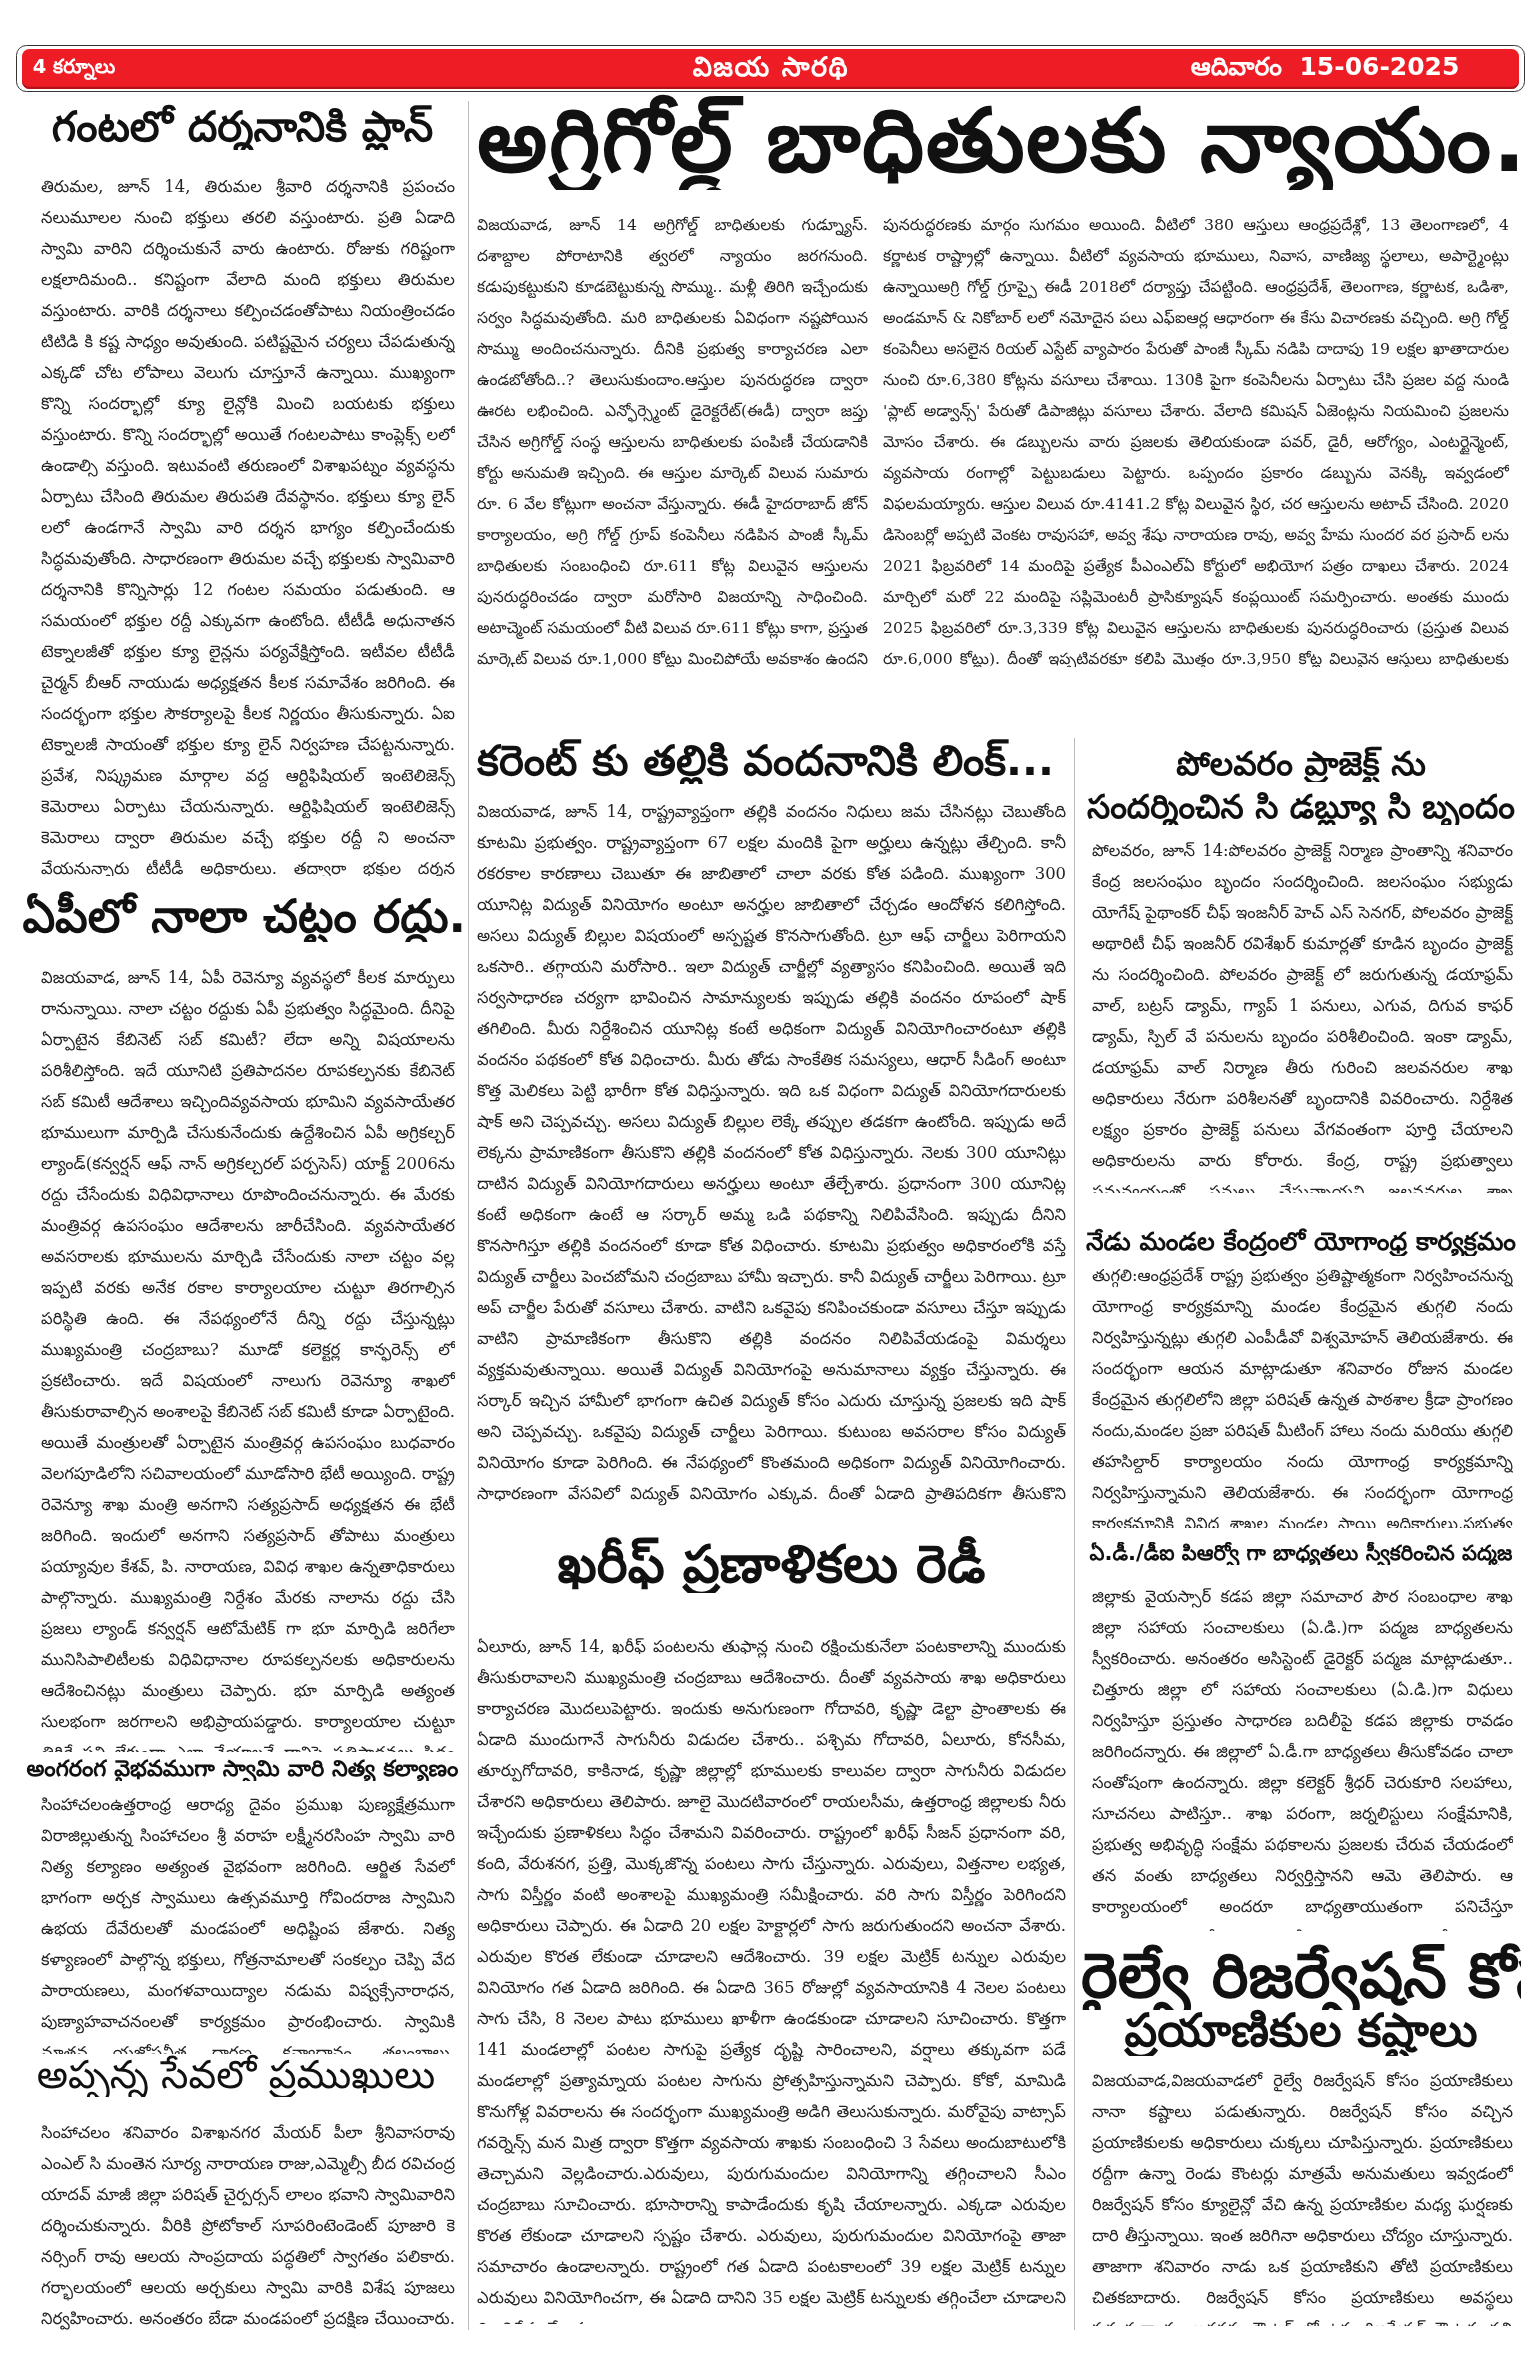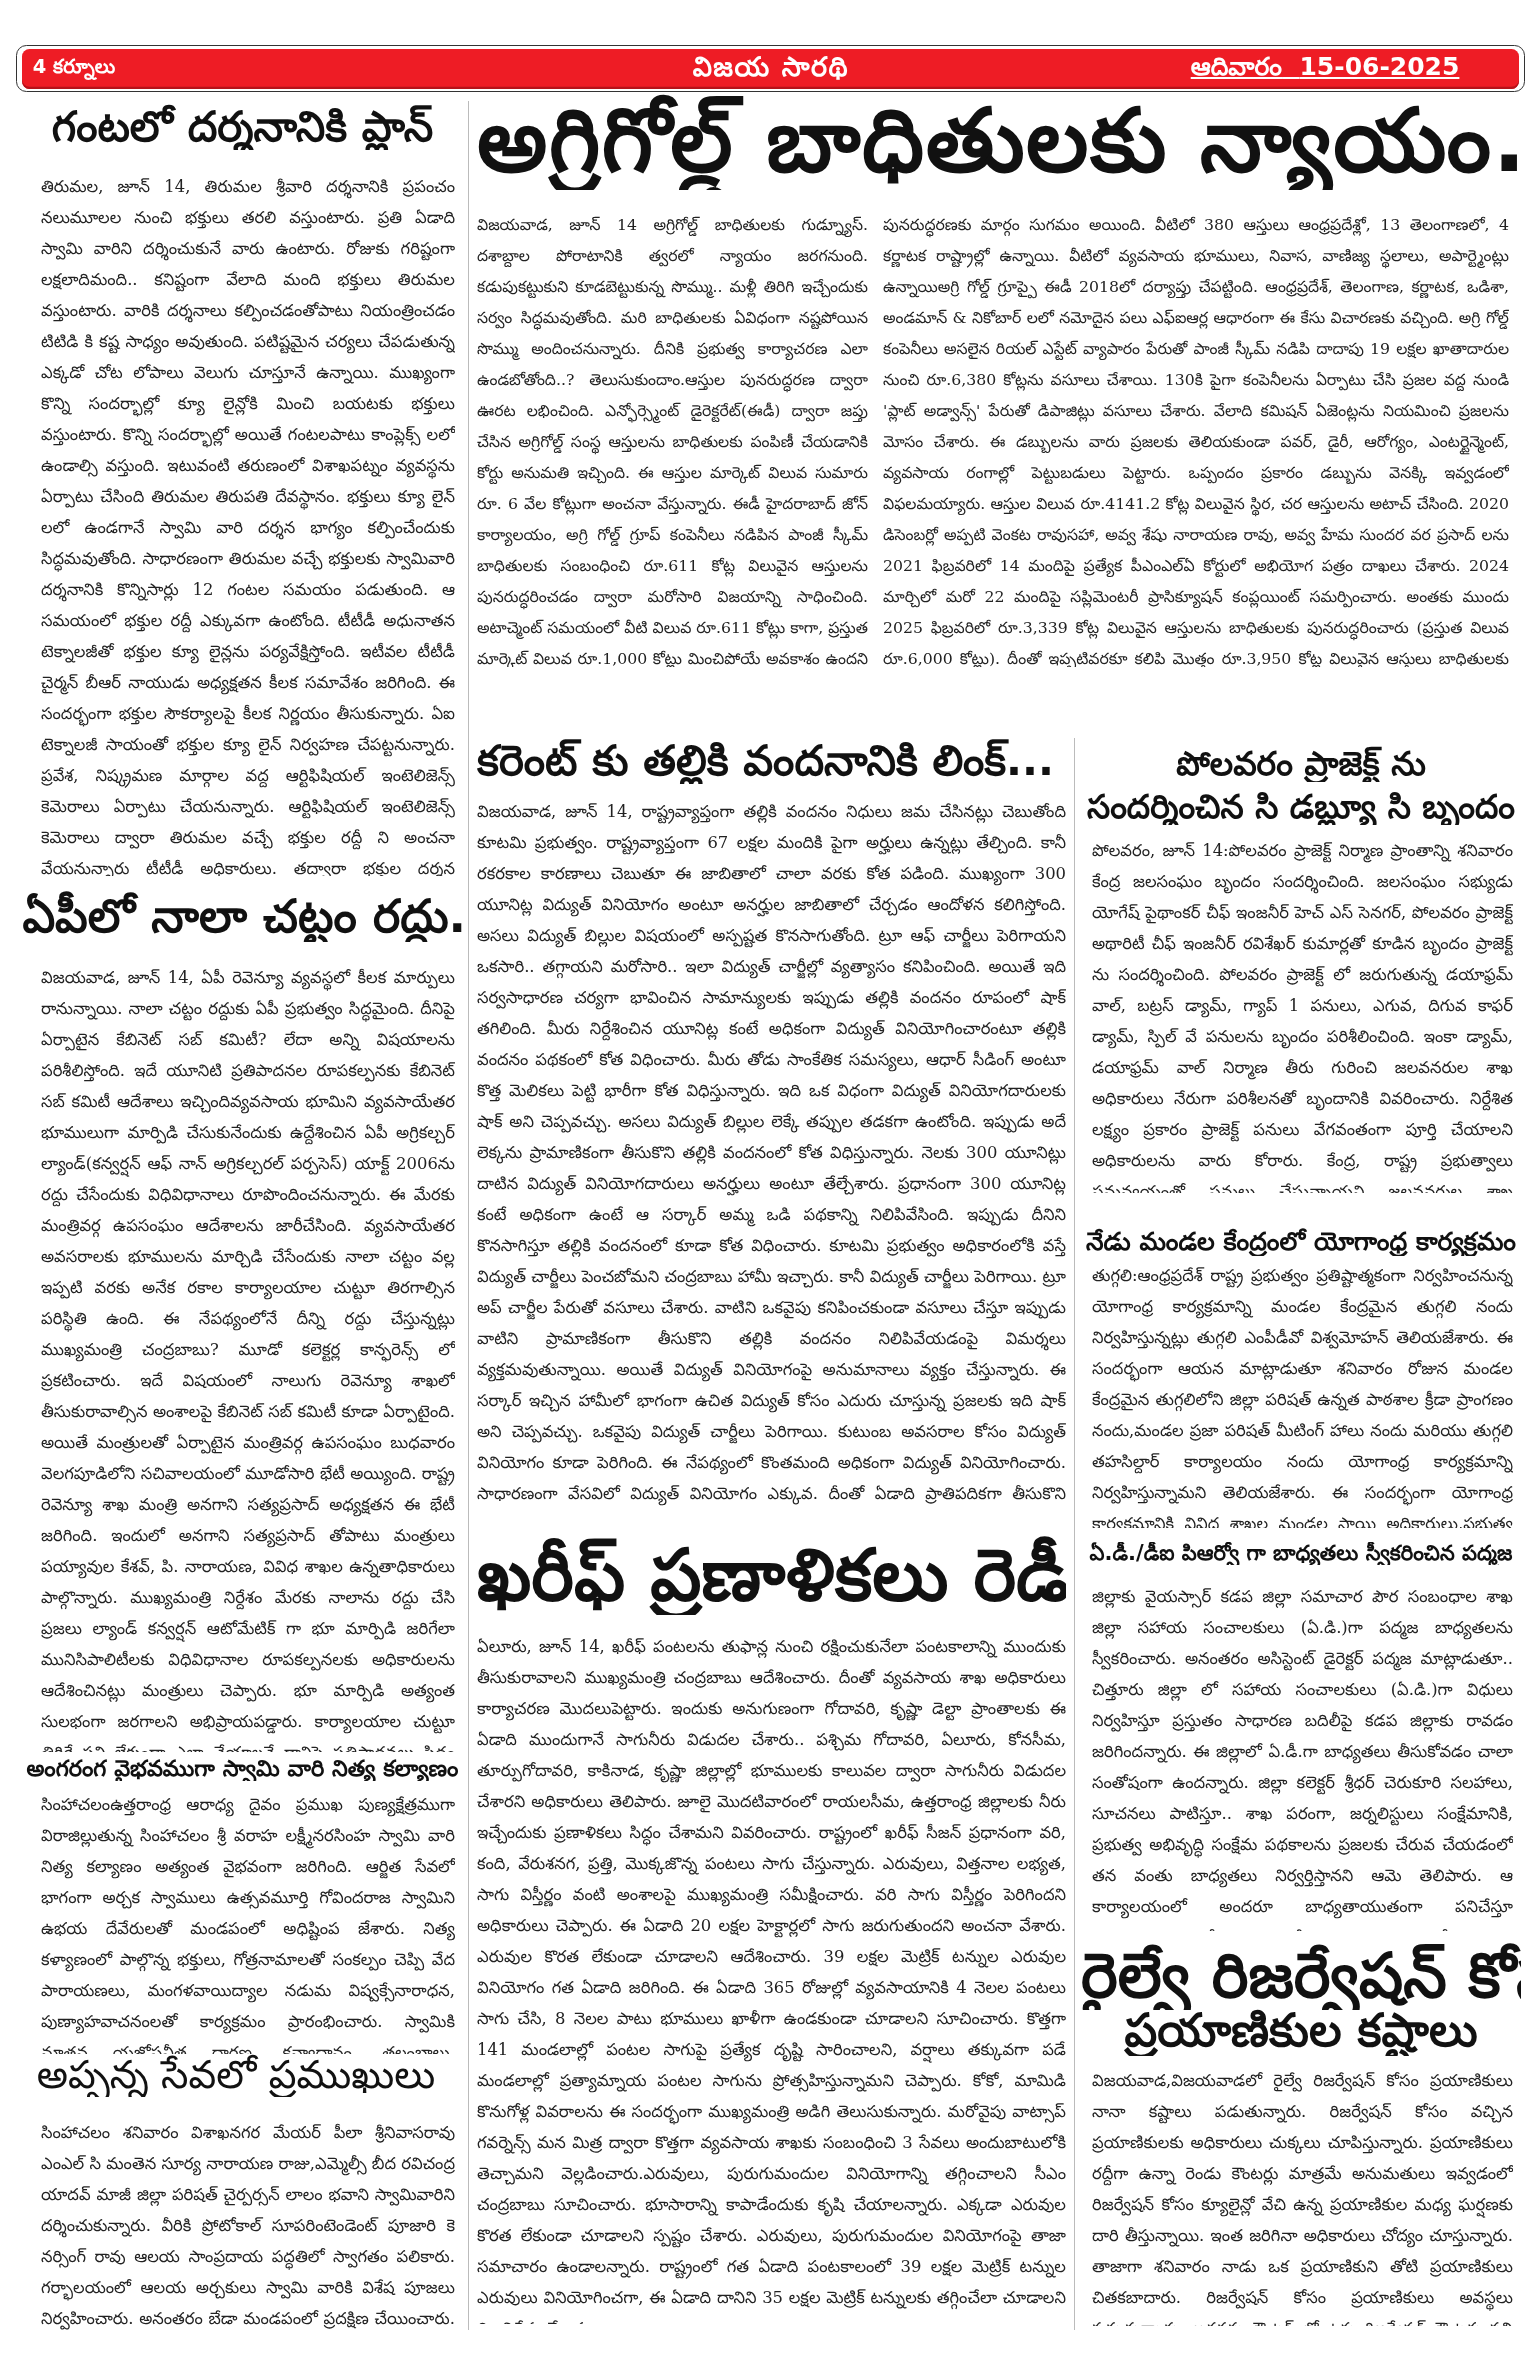--- a/index.html
+++ b/index.html
@@ -2,21 +2,21 @@
 <html style="font-size:12px"><head>
 <meta charset="utf-8">
 <style>
   html, body { margin:0; padding:0; background:#ffffff; }
   body { width:1541px; height:2377px; position:relative; overflow:hidden; font-family:"DejaVu Sans", sans-serif; color:#1a1a1a; }
   .abs { position:absolute; }
   .masthead-frame { left:16.4px; top:45px; width:1507px; height:45px; border:1.5px solid #333; border-radius:10.4px; background:#fff; }
   .masthead { left:22.4px; top:49px; width:1497px; height:40px; background:#ee1c25; border-radius:7.5px; box-shadow: inset 0 -2.2px 0 #b5121a; color:#fff; }
   .mh-page { position:absolute; left:10.4px; top:6px; font-size:19.4px; font-weight:bold; }
   .mh-title { position:absolute; left:0; right:0; top:1.5px; text-align:center; font-size:27px; font-weight:bold; letter-spacing:1.5px; }
-  .mh-date { position:absolute; right:60px; top:3px; font-size:25px; font-weight:bold;text-decoration:underline; }
+  .mh-date { position:absolute; right:60px; top:3px; font-size:25px; font-weight:bold; }
   .headline { font-family:"DejaVu Sans", sans-serif; font-weight:bold; color:#111; text-align:center; line-height:1.1; white-space:nowrap; overflow:hidden; }
   .body-text { font-family:"DejaVu Serif", serif; font-size:16.4px; line-height:31px; text-align:justify; color:#222; overflow:hidden; }
   .body-text.cond { font-size:15.7px; }
   .rule-v { background:#bbb; width:0.7px; }
 </style>
 </head>
 <body>
 
 <div class="abs masthead-frame"></div>
 <div class="abs masthead">
@@ -39,21 +39,21 @@
 
 <div class="abs rule-v" style="left:468px; top:101px; height:2229px;"></div>
 
 <div class="abs headline" style="left:477px; top:93px; width:1044px; font-size:88px; letter-spacing:1.5px;">అగ్రిగోల్డ్ బాధితులకు న్యాయం...</div>
 <div class="abs body-text cond" style="left:477px; top:209px; width:391px; height:458px; line-height:31px;">విజయవాడ, జూన్ 14 అగ్రిగోల్డ్ బాధితులకు గుడ్న్యూస్. దశాబ్దాల పోరాటానికి త్వరలో న్యాయం జరగనుంది. కడుపుకట్టుకుని కూడబెట్టుకున్న సొమ్ము.. మళ్లీ తిరిగి ఇచ్చేందుకు సర్వం సిద్ధమవుతోంది. మరి బాధితులకు ఏవిధంగా నష్టపోయిన సొమ్ము అందించనున్నారు. దీనికి ప్రభుత్వ కార్యాచరణ ఎలా ఉండబోతోంది..? తెలుసుకుందాం.ఆస్తుల పునరుద్ధరణ ద్వారా ఊరట లభించింది. ఎన్ఫోర్స్మెంట్ డైరెక్టరేట్(ఈడీ) ద్వారా జప్తు చేసిన అగ్రిగోల్డ్ సంస్థ ఆస్తులను బాధితులకు పంపిణీ చేయడానికి కోర్టు అనుమతి ఇచ్చింది. ఈ ఆస్తుల మార్కెట్ విలువ సుమారు రూ. 6 వేల కోట్లుగా అంచనా వేస్తున్నారు. ఈడీ హైదరాబాద్ జోన్ కార్యాలయం, అగ్రి గోల్డ్ గ్రూప్ కంపెనీలు నడిపిన పాంజీ స్కీమ్ బాధితులకు సంబంధించి రూ.611 కోట్ల విలువైన ఆస్తులను పునరుద్ధరించడం ద్వారా మరోసారి విజయాన్ని సాధించింది. అటాచ్మెంట్ సమయంలో వీటి విలువ రూ.611 కోట్లు కాగా, ప్రస్తుత మార్కెట్ విలువ రూ.1,000 కోట్లు మించిపోయే అవకాశం ఉందని ఈడీ తెలిపింది. ఈ కేసు ఈడీ, మనీలాండరింగ్ నిరోధక చట్టం (పీఎంఎల్ఏ) 2002 సెక్షన్ 8(8) కింద ప్రత్యేక పీఎంఎల్ఏ కోర్టులో పిటిషన్ దాఖలు చేసింది. ఇందులో అటాచ్ చేసిన స్థిర, చర ఆస్తులను ఆంధ్రప్రదేశ్ సీఐడీ విచారణ చేస్తుంది. ఆస్తులను బాధితులకు తిరిగి అప్పగించాలని నివేదించింది ఆంధ్రప్రదేశ్ ఫైనాన్షియల్ ఎస్టాబ్లిష్మెంట్ డిపాజిటర్ల పరిరక్షణ చట్టం (ఏపీపీఐడీఈ), 1999 ప్రకారం పునరుద్ధరించాలని కోరింది. హైదరాబాద్లోని మెట్రోపాలిటన్ సెషన్స్ జడ్జి ప్రత్యేక పీఎంఎల్ఏ కోర్టు, ఈ పిటిషన్ను జూన్ 10, 2025న ఆమోదించింది. ఈ మేరకు 397 స్థిర ఆస్తుల</div>
 <div class="abs body-text cond" style="left:883px; top:209px; width:626px; height:458px; line-height:31px;">పునరుద్ధరణకు మార్గం సుగమం అయింది. వీటిలో 380 ఆస్తులు ఆంధ్రప్రదేశ్లో, 13 తెలంగాణలో, 4 కర్ణాటక రాష్ట్రాల్లో ఉన్నాయి. వీటిలో వ్యవసాయ భూములు, నివాస, వాణిజ్య స్థలాలు, అపార్ట్మెంట్లు ఉన్నాయిఅగ్రి గోల్డ్ గ్రూప్పై ఈడీ 2018లో దర్యాప్తు చేపట్టింది. ఆంధ్రప్రదేశ్, తెలంగాణ, కర్ణాటక, ఒడిశా, అండమాన్ &amp; నికోబార్ లలో నమోదైన పలు ఎఫ్ఐఆర్ల ఆధారంగా ఈ కేసు విచారణకు వచ్చింది. అగ్రి గోల్డ్ కంపెనీలు అసలైన రియల్ ఎస్టేట్ వ్యాపారం పేరుతో పాంజీ స్కీమ్ నడిపి దాదాపు 19 లక్షల ఖాతాదారుల నుంచి రూ.6,380 కోట్లను వసూలు చేశాయి. 130కి పైగా కంపెనీలను ఏర్పాటు చేసి ప్రజల వద్ద నుండి 'ప్లాట్ అడ్వాన్స్' పేరుతో డిపాజిట్లు వసూలు చేశారు. వేలాది కమిషన్ ఏజెంట్లను నియమించి ప్రజలను మోసం చేశారు. ఈ డబ్బులను వారు ప్రజలకు తెలియకుండా పవర్, డైరీ, ఆరోగ్యం, ఎంటర్టైన్మెంట్, వ్యవసాయ రంగాల్లో పెట్టుబడులు పెట్టారు. ఒప్పందం ప్రకారం డబ్బును వెనక్కి ఇవ్వడంలో విఫలమయ్యారు. ఆస్తుల విలువ రూ.4141.2 కోట్ల విలువైన స్థిర, చర ఆస్తులను అటాచ్ చేసింది. 2020 డిసెంబర్లో అప్పటి వెంకట రావుసహా, అవ్వ శేషు నారాయణ రావు, అవ్వ హేమ సుందర వర ప్రసాద్ లను 2021 ఫిబ్రవరిలో 14 మందిపై ప్రత్యేక పీఎంఎల్ఏ కోర్టులో అభియోగ పత్రం దాఖలు చేశారు. 2024 మార్చిలో మరో 22 మందిపై సప్లిమెంటరీ ప్రాసిక్యూషన్ కంప్లయింట్ సమర్పించారు. అంతకు ముందు 2025 ఫిబ్రవరిలో రూ.3,339 కోట్ల విలువైన ఆస్తులను బాధితులకు పునరుద్ధరించారు (ప్రస్తుత విలువ రూ.6,000 కోట్లు). దీంతో ఇప్పటివరకూ కలిపి మొత్తం రూ.3,950 కోట్ల విలువైన ఆస్తులు బాధితులకు తిరిగి అప్పగించబడ్డాయి. వాటి ప్రస్తుత మార్కెట్ విలువ రూ.7,000 కోట్లకు పైగా ఉంటుంది. ఈ చర్యల నేపథ్యంలో ఆస్తుల విలువను బాధితులకు పంపిణీ చేయనున్నారు. ఈడీ తీసుకుంటున్న ప్రాముఖ్యమైన అడుగుగా భావిస్తున్నారు. అగ్రిగోల్డ్ స్కామ్ బాధితులకు ఈడీ ఆస్తుల పంపిణీ ప్రక్రియ ఒక చారిత్రక అడుగుగా నిలుస్తుంది. రూ. 7,000 కోట్లకు పైగా విలువైన ఆస్తులను బాధితులకు అందించే ఈ ప్రక్రియ, దశాబ్దకాలం కొనసాగుతున్న న్యాయ పోరాటానికి ఒక సానుకూల ముగింపు. రాష్ట్ర, జిల్లా స్థాయి కమిటీలు, ఈడీ, సీఐడీ సమన్వయంతో ఈ ప్రక్రియను వేగవంతం చేయడం ద్వారా బాధితులకు త్వరిత న్యాయం అందుతుందని ఆశిస్తున్నారు. ఈ కృషి, ఆర్థిక మోసాల బాధితులకు న్యాయం అందించడంలో ఒక ఆదర్శంగా నిలుస్తుంది, అలాగే భవిష్యత్తులో ఇలాంటి స్కామ్లను నిరోధించేందుకు కఠిన చర్యల అవసరాన్ని గుర్తు చేస్తుంది.</div>
 
 <div class="abs headline" style="left:477px; top:738px; width:582px; font-size:42px; text-align:left;">కరెంట్ కు తల్లికి వందనానికి లింక్...</div>
 <div class="abs body-text" style="left:477px; top:796px; width:589px; height:716px;">విజయవాడ, జూన్ 14, రాష్ట్రవ్యాప్తంగా తల్లికి వందనం నిధులు జమ చేసినట్లు చెబుతోంది కూటమి ప్రభుత్వం. రాష్ట్రవ్యాప్తంగా 67 లక్షల మందికి పైగా అర్హులు ఉన్నట్లు తేల్చింది. కానీ రకరకాల కారణాలు చెబుతూ ఈ జాబితాలో చాలా వరకు కోత పడింది. ముఖ్యంగా 300 యూనిట్ల విద్యుత్ వినియోగం అంటూ అనర్హుల జాబితాలో చేర్చడం ఆందోళన కలిగిస్తోంది. అసలు విద్యుత్ బిల్లుల విషయంలో అస్పష్టత కొనసాగుతోంది. ట్రూ ఆఫ్ చార్జీలు పెరిగాయని ఒకసారి.. తగ్గాయని మరోసారి.. ఇలా విద్యుత్ చార్జీల్లో వ్యత్యాసం కనిపించింది. అయితే ఇది సర్వసాధారణ చర్యగా భావించిన సామాన్యులకు ఇప్పుడు తల్లికి వందనం రూపంలో షాక్ తగిలింది. మీరు నిర్దేశించిన యూనిట్ల కంటే అధికంగా విద్యుత్ వినియోగించారంటూ తల్లికి వందనం పథకంలో కోత విధించారు. మీరు తోడు సాంకేతిక సమస్యలు, ఆధార్ సీడింగ్ అంటూ కొత్త మెలికలు పెట్టి భారీగా కోత విధిస్తున్నారు. ఇది ఒక విధంగా విద్యుత్ వినియోగదారులకు షాక్ అని చెప్పవచ్చు. అసలు విద్యుత్ బిల్లుల లెక్కే తప్పుల తడకగా ఉంటోంది. ఇప్పుడు అదే లెక్కను ప్రామాణికంగా తీసుకొని తల్లికి వందనంలో కోత విధిస్తున్నారు. నెలకు 300 యూనిట్లు దాటిన విద్యుత్ వినియోగదారులు అనర్హులు అంటూ తేల్చేశారు. ప్రధానంగా 300 యూనిట్ల కంటే అధికంగా ఉంటే ఆ సర్కార్ అమ్మ ఒడి పథకాన్ని నిలిపివేసింది. ఇప్పుడు దీనిని కొనసాగిస్తూ తల్లికి వందనంలో కూడా కోత విధించారు. కూటమి ప్రభుత్వం అధికారంలోకి వస్తే విద్యుత్ చార్జీలు పెంచబోమని చంద్రబాబు హామీ ఇచ్చారు. కానీ విద్యుత్ చార్జీలు పెరిగాయి. ట్రూ అప్ చార్జీల పేరుతో వసూలు చేశారు. వాటిని ఒకవైపు కనిపించకుండా వసూలు చేస్తూ ఇప్పుడు వాటిని ప్రామాణికంగా తీసుకొని తల్లికి వందనం నిలిపివేయడంపై విమర్శలు వ్యక్తమవుతున్నాయి. అయితే విద్యుత్ వినియోగంపై అనుమానాలు వ్యక్తం చేస్తున్నారు. ఈ సర్కార్ ఇచ్చిన హామీలో భాగంగా ఉచిత విద్యుత్ కోసం ఎదురు చూస్తున్న ప్రజలకు ఇది షాక్ అని చెప్పవచ్చు. ఒకవైపు విద్యుత్ చార్జీలు పెరిగాయి. కుటుంబ అవసరాల కోసం విద్యుత్ వినియోగం కూడా పెరిగింది. ఈ నేపథ్యంలో కొంతమంది అధికంగా విద్యుత్ వినియోగించారు. సాధారణంగా వేసవిలో విద్యుత్ వినియోగం ఎక్కువ. దీంతో ఏడాది ప్రాతిపదికగా తీసుకొని విద్యుత్ వినియోగాన్ని లెక్కించలేదు.</div>
 
-<div class="abs headline" style="left:477px; top:1536px; width:589px; font-size:72px;text-align:right;">ఖరీఫ్ ప్రణాళికలు రెడీ</div>
+<div class="abs headline" style="left:477px; top:1536px; width:589px; font-size:52px;">ఖరీఫ్ ప్రణాళికలు రెడీ</div>
 <div class="abs body-text" style="left:477px; top:1631px; width:589px; height:693px;">ఏలూరు, జూన్ 14, ఖరీఫ్ పంటలను తుఫాన్ల నుంచి రక్షించుకునేలా పంటకాలాన్ని ముందుకు తీసుకురావాలని ముఖ్యమంత్రి చంద్రబాబు ఆదేశించారు. దీంతో వ్యవసాయ శాఖ అధికారులు కార్యాచరణ మొదలుపెట్టారు. ఇందుకు అనుగుణంగా గోదావరి, కృష్ణా డెల్టా ప్రాంతాలకు ఈ ఏడాది ముందుగానే సాగునీరు విడుదల చేశారు.. పశ్చిమ గోదావరి, ఏలూరు, కోనసీమ, తూర్పుగోదావరి, కాకినాడ, కృష్ణా జిల్లాల్లో భూములకు కాలువల ద్వారా సాగునీరు విడుదల చేశారని అధికారులు తెలిపారు. జూలై మొదటివారంలో రాయలసీమ, ఉత్తరాంధ్ర జిల్లాలకు నీరు ఇచ్చేందుకు ప్రణాళికలు సిద్ధం చేశామని వివరించారు. రాష్ట్రంలో ఖరీఫ్ సీజన్ ప్రధానంగా వరి, కంది, వేరుశనగ, ప్రత్తి, మొక్కజొన్న పంటలు సాగు చేస్తున్నారు. ఎరువులు, విత్తనాల లభ్యత, సాగు విస్తీర్ణం వంటి అంశాలపై ముఖ్యమంత్రి సమీక్షించారు. వరి సాగు విస్తీర్ణం పెరిగిందని అధికారులు చెప్పారు. ఈ ఏడాది 20 లక్షల హెక్టార్లలో సాగు జరుగుతుందని అంచనా వేశారు. ఎరువుల కొరత లేకుండా చూడాలని ఆదేశించారు. 39 లక్షల మెట్రిక్ టన్నుల ఎరువుల వినియోగం గత ఏడాది జరిగింది. ఈ ఏడాది 365 రోజుల్లో వ్యవసాయానికి 4 నెలల పంటలు సాగు చేసి, 8 నెలల పాటు భూములు ఖాళీగా ఉండకుండా చూడాలని సూచించారు. కొత్తగా 141 మండలాల్లో పంటల సాగుపై ప్రత్యేక దృష్టి సారించాలని, వర్షాలు తక్కువగా పడే మండలాల్లో ప్రత్యామ్నాయ పంటల సాగును ప్రోత్సహిస్తున్నామని చెప్పారు. కోకో, మామిడి కొనుగోళ్ల వివరాలను ఈ సందర్భంగా ముఖ్యమంత్రి అడిగి తెలుసుకున్నారు. మరోవైపు వాట్సాప్ గవర్నెన్స్ మన మిత్ర ద్వారా కొత్తగా వ్యవసాయ శాఖకు సంబంధించి 3 సేవలు అందుబాటులోకి తెచ్చామని వెల్లడించారు.ఎరువులు, పురుగుమందుల వినియోగాన్ని తగ్గించాలని సీఎం చంద్రబాబు సూచించారు. భూసారాన్ని కాపాడేందుకు కృషి చేయాలన్నారు. ఎక్కడా ఎరువుల కొరత లేకుండా చూడాలని స్పష్టం చేశారు. ఎరువులు, పురుగుమందుల వినియోగంపై తాజా సమాచారం ఉండాలన్నారు. రాష్ట్రంలో గత ఏడాది పంటకాలంలో 39 లక్షల మెట్రిక్ టన్నుల ఎరువులు వినియోగించగా, ఈ ఏడాది దానిని 35 లక్షల మెట్రిక్ టన్నులకు తగ్గించేలా చూడాలని దిశానిర్దేశం చేశారు.</div>
 
 <div class="abs rule-v" style="left:1074px; top:738px; height:1592px;"></div>
 
 <div class="abs headline" style="left:1081px; top:746px; width:440px; font-size:33px;">పోలవరం ప్రాజెక్ట్ ను</div>
 <div class="abs headline" style="left:1081px; top:789px; width:440px; font-size:33px;">సందర్శించిన సి డబ్ల్యూ సి బృందం</div>
 <div class="abs body-text" style="left:1092px; top:835px; width:421px; height:358px;">పోలవరం, జూన్ 14:పోలవరం ప్రాజెక్ట్ నిర్మాణ ప్రాంతాన్ని శనివారం కేంద్ర జలసంఘం బృందం సందర్శించింది. జలసంఘం సభ్యుడు యోగేష్ పైథాంకర్ చీఫ్ ఇంజనీర్ హెచ్ ఎస్ సెనగర్, పోలవరం ప్రాజెక్ట్ అథారిటీ చీఫ్ ఇంజనీర్ రవిశేఖర్ కుమార్లతో కూడిన బృందం ప్రాజెక్ట్ ను సందర్శించింది. పోలవరం ప్రాజెక్ట్ లో జరుగుతున్న డయాఫ్రమ్ వాల్, బట్రస్ డ్యామ్, గ్యాప్ 1 పనులు, ఎగువ, దిగువ కాఫర్ డ్యామ్, స్పిల్ వే పనులను బృందం పరిశీలించింది. ఇంకా డ్యామ్, డయాఫ్రమ్ వాల్ నిర్మాణ తీరు గురించి జలవనరుల శాఖ అధికారులు నేరుగా పరిశీలనతో బృందానికి వివరించారు. నిర్దేశిత లక్ష్యం ప్రకారం ప్రాజెక్ట్ పనులు వేగవంతంగా పూర్తి చేయాలని అధికారులను వారు కోరారు. కేంద్ర, రాష్ట్ర ప్రభుత్వాలు సమన్వయంతో పనులు చేస్తున్నాయని జలవనరుల శాఖ అధికారులు వివరించారు. ఈ బృందం వెంట పోలవరం ఈఎన్సీ కే నరసింహమూర్తి, ఈఈలు డి శ్రీనివాస్, కే బాలకృష్ణ, డీఈఈ అనిల్ కుమార్, శ్రీరామ పటేల్, మల్లికార్జున్, ఏఈఈలు అనిల్ కుమార్, వర్మ కుమార్, నరేష్, అరుణ్, కుమారస్వామి, పోలవరం ప్రాజెక్ట్ ఏ ఇ ఇ వి ఎల్ జిఎం గంగాధర్, డిజిఎం మురళి పమ్మి, పాండే, వెంకటేష్ ఉన్నారు.</div>
 
 <div class="abs headline" style="left:1081px; top:1215px; width:440px; font-size:25px;margin-top:13px;">నేడు మండల కేంద్రంలో యోగాంధ్ర కార్యక్రమం</div>
 <div class="abs body-text" style="left:1092px; top:1260px; width:421px; height:268px;">తుగ్గలి:ఆంధ్రప్రదేశ్ రాష్ట్ర ప్రభుత్వం ప్రతిష్టాత్మకంగా నిర్వహించనున్న యోగాంధ్ర కార్యక్రమాన్ని మండల కేంద్రమైన తుగ్గలి నందు నిర్వహిస్తున్నట్లు తుగ్గలి ఎంపీడీవో విశ్వమోహన్ తెలియజేశారు. ఈ సందర్భంగా ఆయన మాట్లాడుతూ శనివారం రోజున మండల కేంద్రమైన తుగ్గలిలోని జిల్లా పరిషత్ ఉన్నత పాఠశాల క్రీడా ప్రాంగణం నందు,మండల ప్రజా పరిషత్ మీటింగ్ హాలు నందు మరియు తుగ్గలి తహసిల్దార్ కార్యాలయం నందు యోగాంధ్ర కార్యక్రమాన్ని నిర్వహిస్తున్నామని తెలియజేశారు. ఈ సందర్భంగా యోగాంధ్ర కార్యక్రమానికి వివిధ శాఖల మండల స్థాయి అధికారులు,ప్రభుత్వ ఉద్యోగులు,వివిధ గ్రామాల ప్రజలు హాజరుకావాలని ఆయన తెలియజేశారు. మే 21 నుంచి జూన్ 21 వరకు 'యోగాంధ్ర' పేరిట ప్రచార కార్యక్రమాలను చేపడుతున్నట్టు వారు తెలియజేశారు. ఈ కార్యక్రమంలో అధికారులు తదితరులు పాల్గొన్నారు.</div>

